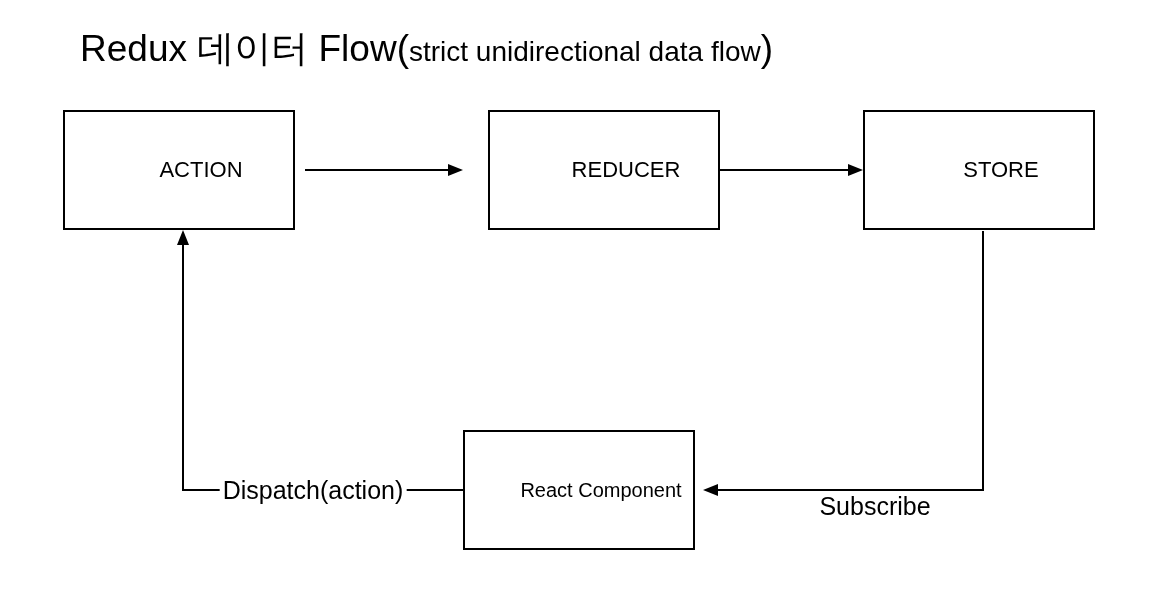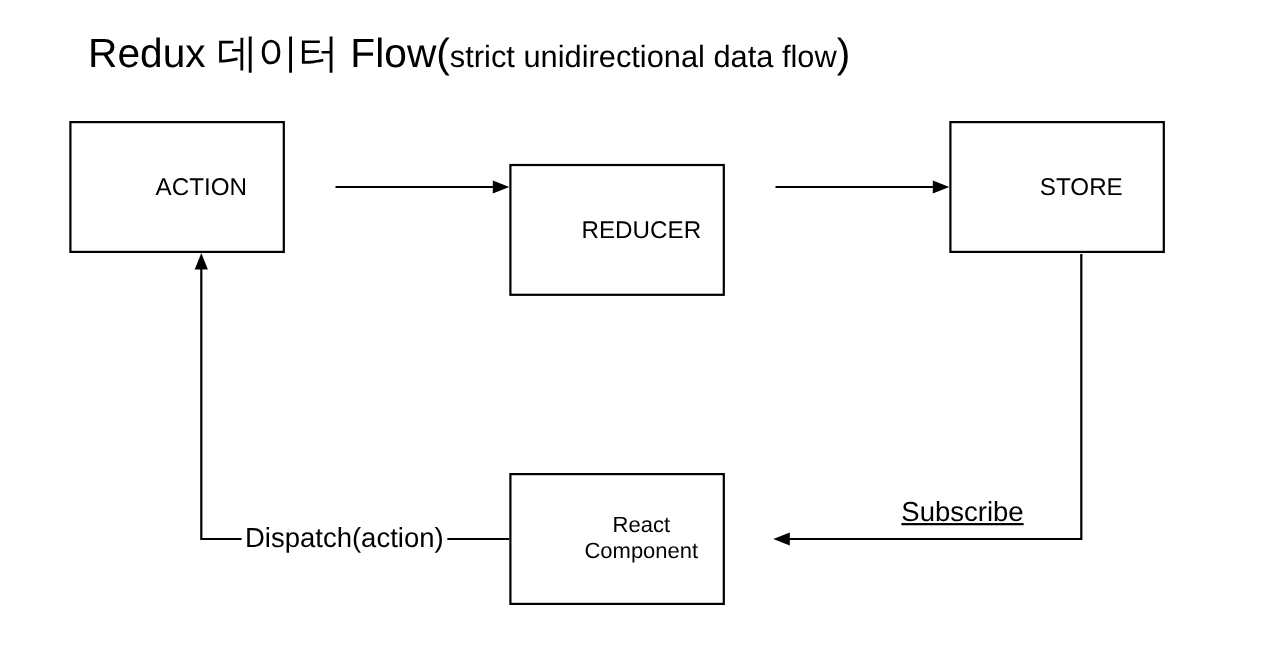--- a/index.html
+++ b/index.html
@@ -32,51 +32,51 @@
   .connectors {
     position: absolute;
     left: 0;
     top: 0;
     width: 1150px;
     height: 610px;
   }
   .node {
     position: absolute;
     box-sizing: border-box;
-    width: 196px;
+    width: 232px;
     height: 120px;
     border: 2px solid #000000;
     background: #ffffff;
     display: flex;
     align-items: center;
     justify-content: center;
     text-align: center;
     padding-left: 44px;
   }
   .node-label {
     font-size: 22px;
   }
   .node-label-sm {
     font-size: 20px;
   }
   #node-action  { left: 63px;  top: 110px; }
-  #node-reducer { left: 463px; top: 110px; margin-top: 39px; }
+  #node-reducer { left: 488px; top: 110px; }
   #node-store   { left: 863px; top: 110px; }
   #node-react   { left: 463px; top: 430px; }
   .edge-label {
     position: absolute;
     transform: translate(-50%, -50%);
     font-size: 25px;
     background: #ffffff;
     padding: 0 3px;
     white-space: nowrap;
     margin-left: 10px;
   }
   #label-dispatch { left: 303px; top: 490px; }
-  #label-subscribe { left: 865px; top: 466px; text-decoration: underline; }
+  #label-subscribe { left: 865px; top: 506px; }
 </style>
 </head>
 <body>
 
 <div class="canvas">
 
   <div class="title"><span class="t-big">Redux 데이터 Flow(</span><span class="t-small">strict unidirectional data flow</span><span class="t-big">)</span></div>
 
   <svg class="connectors" viewBox="0 0 1150 610" xmlns="http://www.w3.org/2000/svg">
 

